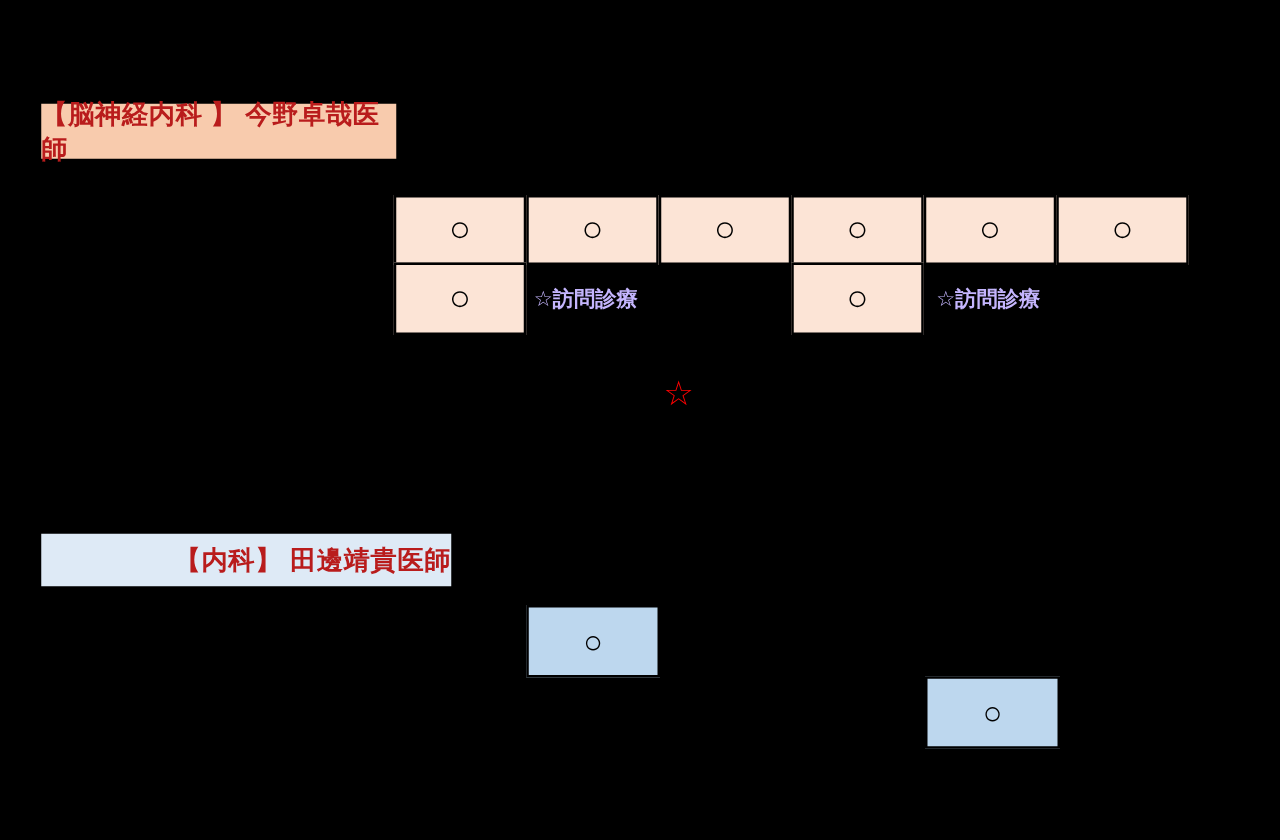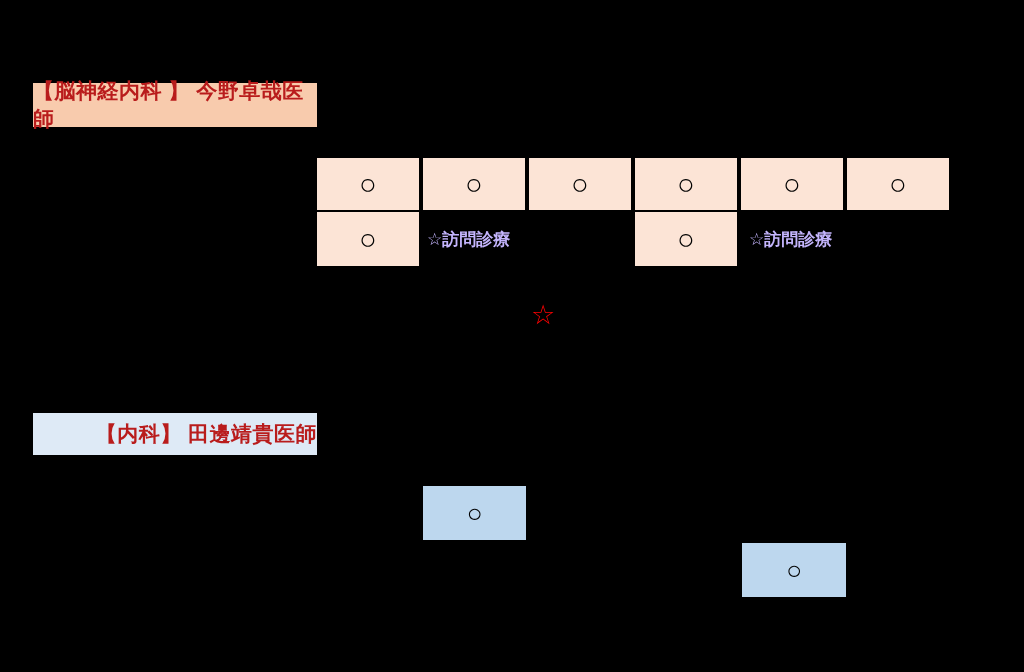--- a/index.html
+++ b/index.html
@@ -6,21 +6,21 @@
   body{
     width:1024px;height:672px;position:relative;overflow:hidden;
     background:#000000;
     font-family:"Liberation Sans","DejaVu Sans",sans-serif;
   }
   .header-box{
     position:absolute;display:flex;align-items:center;justify-content:flex-end;
     font-weight:bold;font-size:21px;color:#b91c1c;letter-spacing:0.5px;
   }
   .hdr-neuro{left:33px;top:83px;width:284px;height:44px;background:#F8CBAD;}
-  .hdr-int{left:33px;top:413px;width:284px;height:42px;background:#DEEAF6;}
+  .hdr-int{left:33px;top:427px;width:284px;height:42px;background:#DEEAF6;padding-left:44px;}
   .cell{
     position:absolute;box-sizing:border-box;border:2px solid #000;
     display:flex;align-items:center;justify-content:center;
   }
   .peach{background:#FCE4D6;}
   .blue{background:#BDD7EE;}
   .mark{font-size:29px;font-weight:bold;color:#000;line-height:1;}
   .blue .mark{font-size:26px;}
   
   .n-r1c1{left:315px;top:156px;width:106px;height:56px;}

